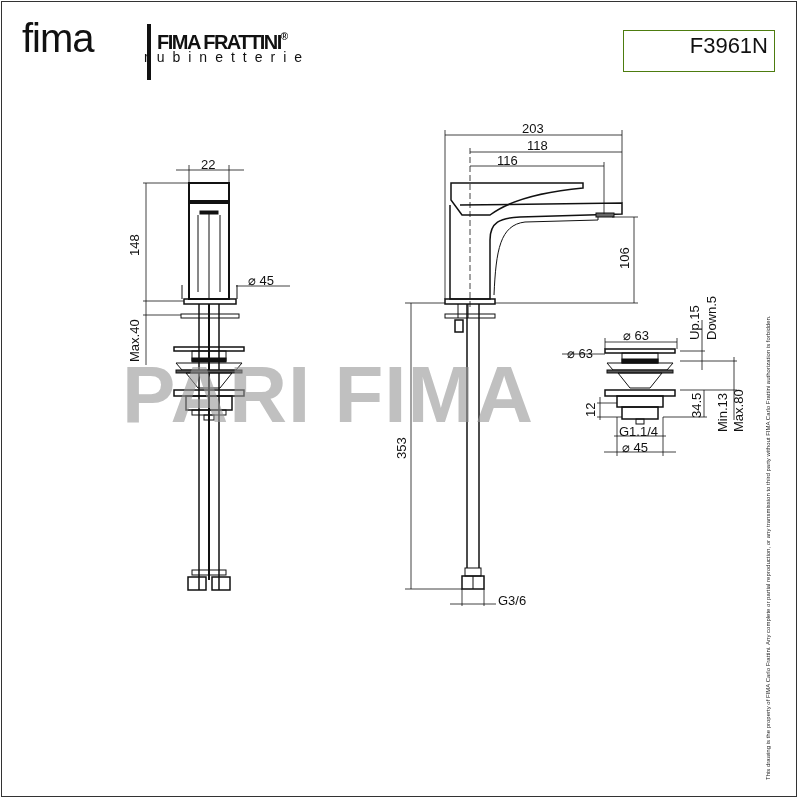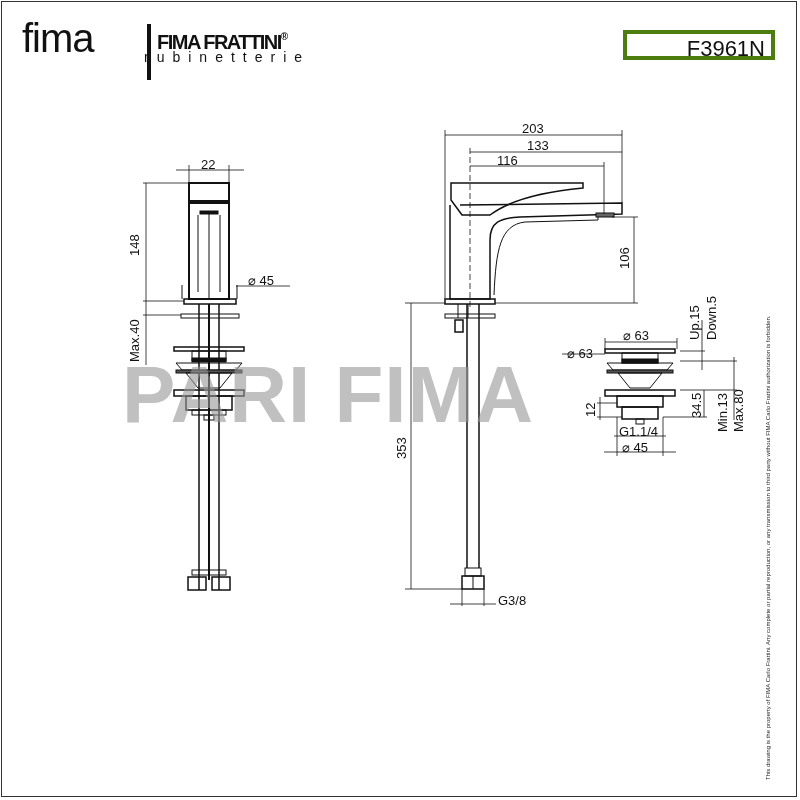--- a/index.html
+++ b/index.html
@@ -3,21 +3,21 @@
 <meta charset="utf-8">
 <style>
   html,body{margin:0;padding:0;background:#fff;}
   #page{position:relative;width:800px;height:800px;background:#fff;overflow:hidden;font-family:"Liberation Sans",sans-serif;}
   #frame{position:absolute;left:1px;top:1px;width:796px;height:796px;border:1px solid #333;box-sizing:border-box;}
   svg{position:absolute;left:0;top:0;}
   .logo-fima{position:absolute;left:22px;top:18px;font-size:40px;font-weight:normal;letter-spacing:-1px;color:#111;line-height:1;}
   .logo-bar{position:absolute;left:147px;top:24px;width:4px;height:56px;background:#111;}
   .logo-carlo{position:absolute;left:157px;top:32px;font-size:20px;font-weight:bold;color:#111;letter-spacing:-1.5px;line-height:1;}
   .logo-rub{position:absolute;left:144px;top:50px;font-size:14px;font-weight:normal;color:#111;letter-spacing:8px;line-height:1;}
-  .code-box{position:absolute;left:623px;top:30px;width:152px;height:30px;border:4px solid #4d7c0f;box-sizing:border-box;text-align:right;padding-right:6px;font-size:22px;line-height:30px;color:#111;}
+  .code-box{position:absolute;left:623px;top:30px;width:152px;height:42px;border:1px solid #4d7c0f;box-sizing:border-box;text-align:right;padding-right:6px;font-size:22px;line-height:30px;color:#111;}
   .watermark{position:absolute;left:122px;top:355px;font-size:80px;font-weight:bold;color:rgba(150,150,150,0.6);letter-spacing:1px;line-height:1;white-space:nowrap;}
   .dim{position:absolute;font-size:13px;color:#111;line-height:1;white-space:nowrap;}
   .vdim{position:absolute;font-size:13px;color:#111;line-height:1;white-space:nowrap;transform:rotate(-90deg);transform-origin:left top;}
   .copyright{position:absolute;left:765px;top:780px;font-size:6px;color:#222;white-space:nowrap;transform:rotate(-90deg);transform-origin:left top;}
 </style>
 </head>
 <body>
 
 <div id="page">
   <div id="frame"></div>
@@ -155,25 +155,25 @@
   </svg>
 
   <div class="watermark">PARI FIMA</div>
 
   <div class="dim" style="left:201px;top:158px;">22</div>
   <div class="vdim" style="left:128px;top:256px;">148</div>
   <div class="dim" style="left:248px;top:274px;">⌀ 45</div>
   <div class="vdim" style="left:128px;top:362px;">Max.40</div>
 
   <div class="dim" style="left:522px;top:122px;">203</div>
-  <div class="dim" style="left:527px;top:139px;">133</div>
+  <div class="dim" style="left:527px;top:139px;">118</div>
   <div class="dim" style="left:497px;top:154px;">116</div>
   <div class="vdim" style="left:618px;top:269px;">106</div>
   <div class="vdim" style="left:395px;top:459px;">353</div>
-  <div class="dim" style="left:498px;top:594px;">G3/8</div>
+  <div class="dim" style="left:498px;top:594px;">G3/6</div>
 
   <div class="dim" style="left:623px;top:329px;">⌀ 63</div>
   <div class="dim" style="left:567px;top:347px;">⌀ 63</div>
   <div class="vdim" style="left:688px;top:340px;">Up.15</div>
   <div class="vdim" style="left:705px;top:340px;">Down.5</div>
   <div class="vdim" style="left:690px;top:418px;">34.5</div>
   <div class="vdim" style="left:584px;top:417px;">12</div>
   <div class="vdim" style="left:716px;top:432px;">Min.13</div>
   <div class="vdim" style="left:732px;top:432px;">Max.80</div>
   <div class="dim" style="left:619px;top:425px;">G1.1/4</div>

